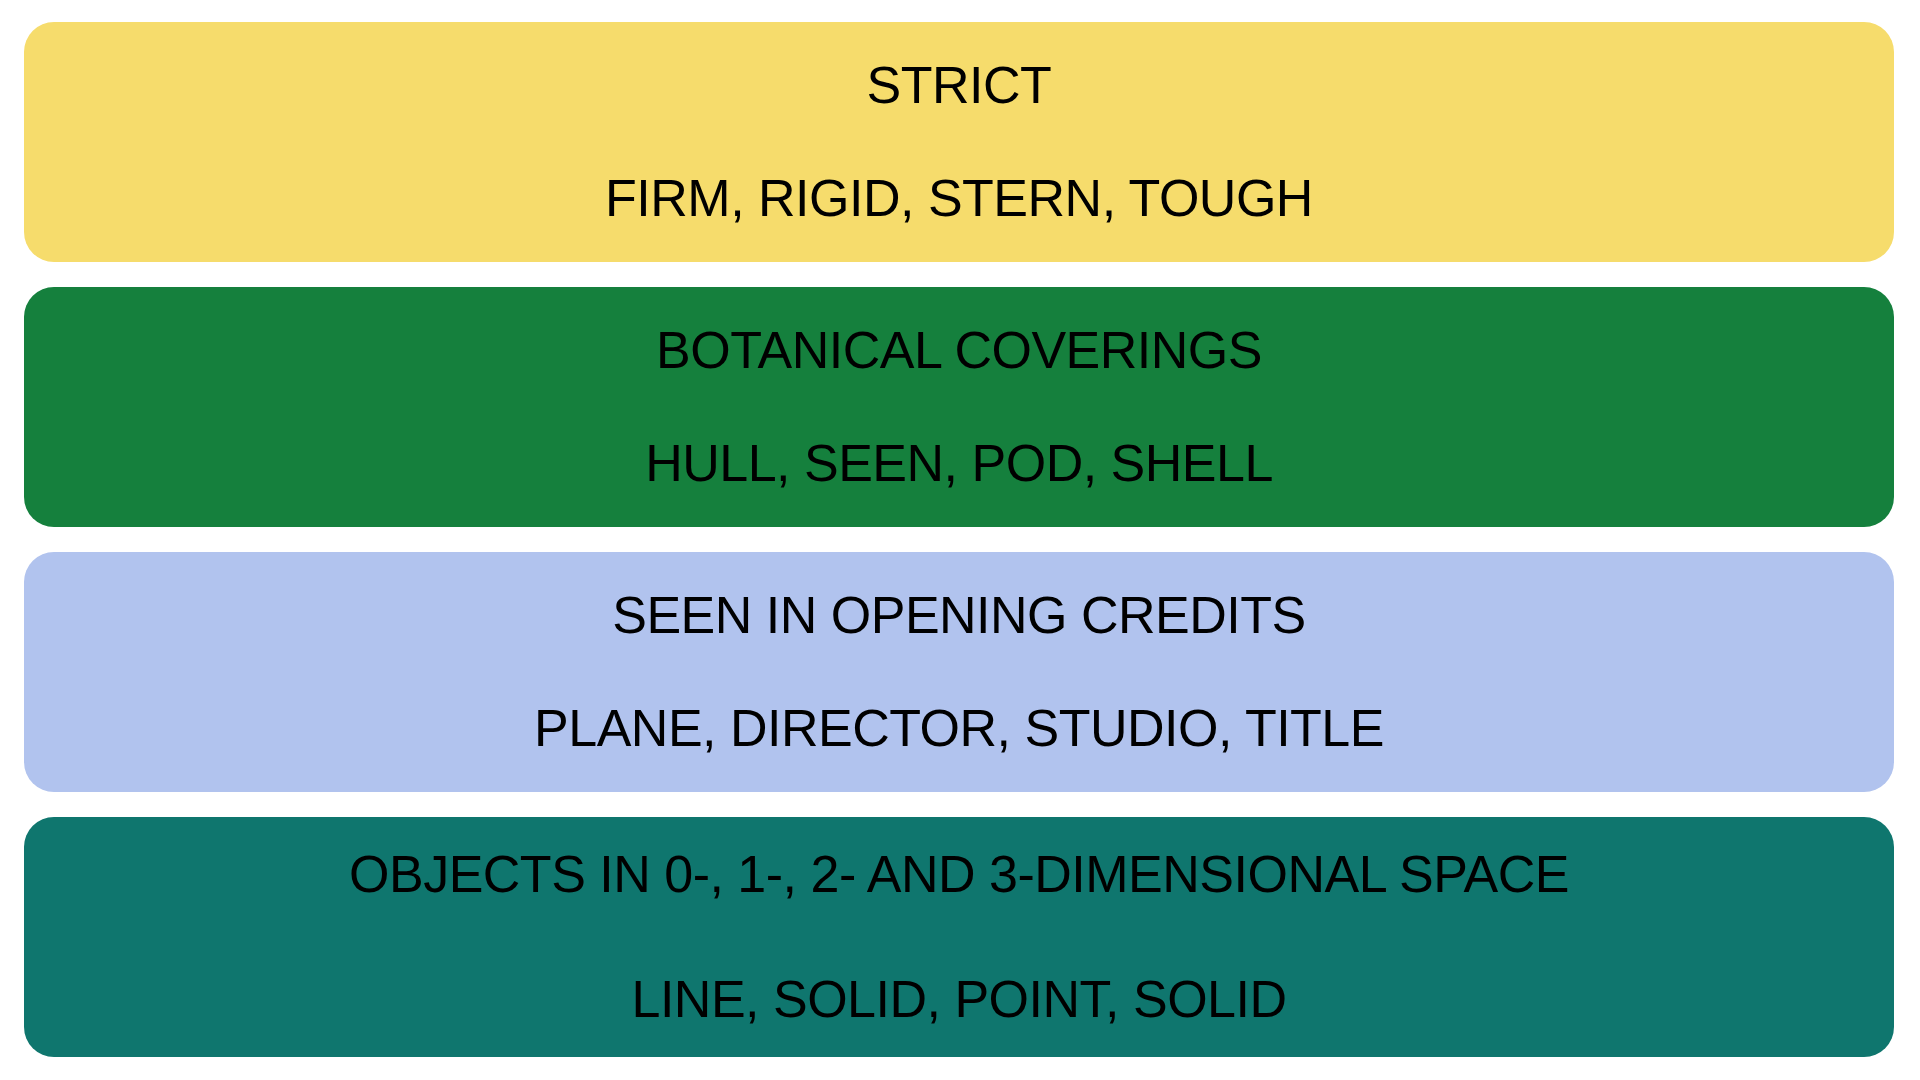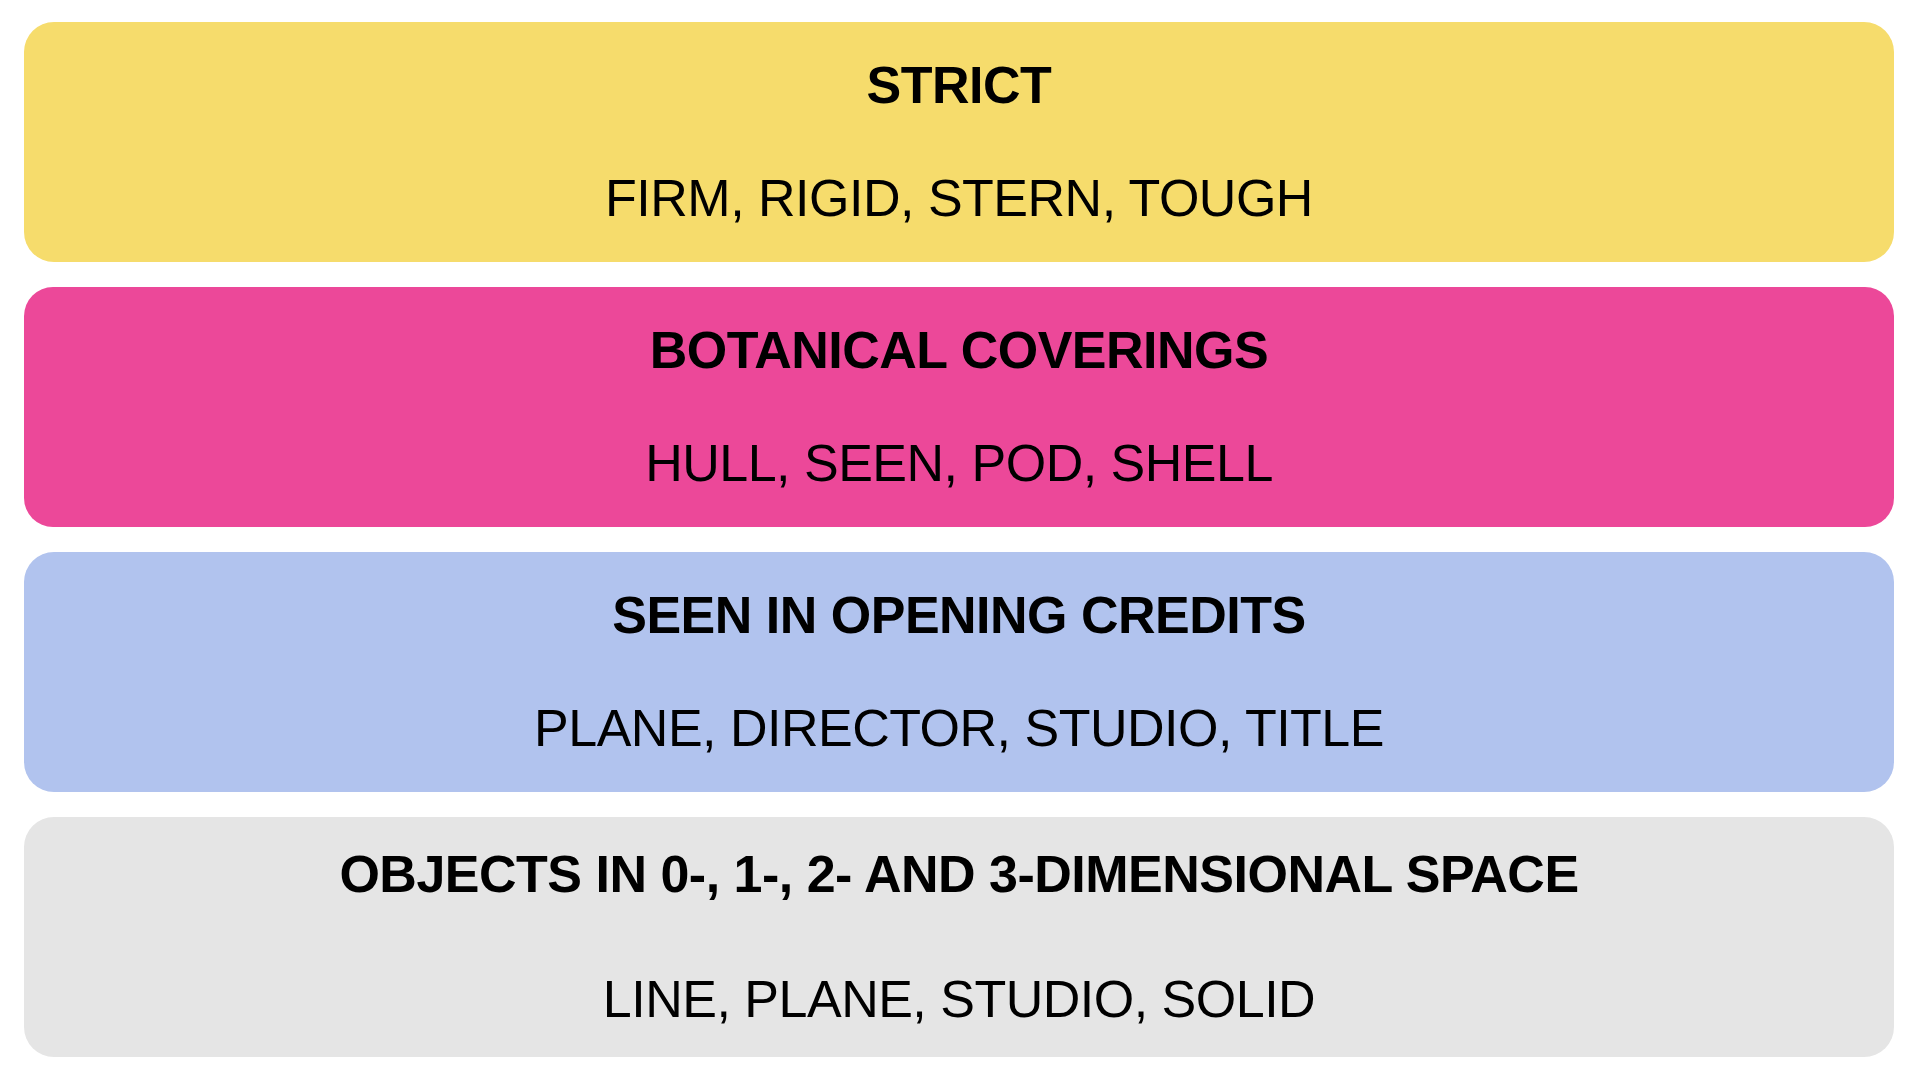--- a/index.html
+++ b/index.html
@@ -25,21 +25,21 @@
     border-radius: 30px;
     display: flex;
     flex-direction: column;
     align-items: center;
     justify-content: center;
     text-align: center;
     color: #000000;
   }
   .group-title {
     font-size: 52px;
-    font-weight: 700;
+    font-weight: 400;
     line-height: 73px;
     letter-spacing: -0.5px;
     white-space: nowrap;
   }
   .group-words {
     font-size: 52px;
     font-weight: 400;
     line-height: 73px;
     letter-spacing: -0.5px;
     white-space: nowrap;
@@ -49,28 +49,28 @@
 </head>
 <body>
 
 <main class="board">
 
   <section class="group-card" style="background-color: rgb(246, 220, 108);">
     <div class="group-title">STRICT</div>
     <div class="group-words">FIRM, RIGID, STERN, TOUGH</div>
   </section>
 
-  <section class="group-card" style="background-color: #ec4899; border-radius: 29px;">
+  <section class="group-card" style="background-color: #15803d;">
     <div class="group-title">BOTANICAL COVERINGS</div>
     <div class="group-words">HULL, SEEN, POD, SHELL</div>
   </section>
 
   <section class="group-card" style="background-color: rgb(177, 195, 238); text-align: center;">
     <div class="group-title">SEEN IN OPENING CREDITS</div>
     <div class="group-words">PLANE, DIRECTOR, STUDIO, TITLE</div>
   </section>
 
-  <section class="group-card" style="background-color: #e5e5e5; gap: 12px;">
+  <section class="group-card" style="background-color: #0f766e; gap: 12px;">
     <div class="group-title">OBJECTS IN 0-, 1-, 2- AND 3-DIMENSIONAL SPACE</div>
-    <div class="group-words">LINE, PLANE, STUDIO, SOLID</div>
+    <div class="group-words">LINE, SOLID, POINT, SOLID</div>
   </section>
 
 </main>
 
 </body></html>

